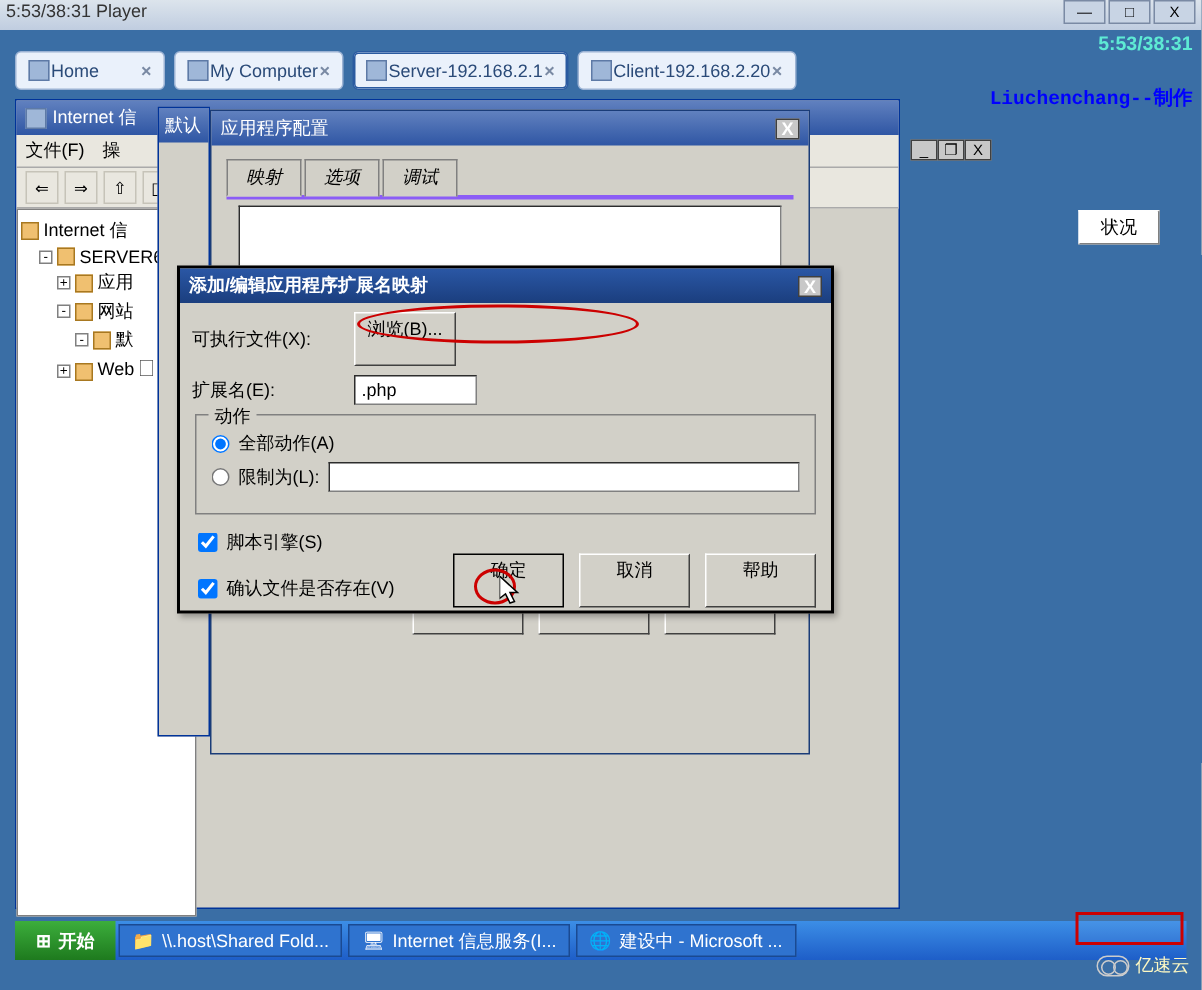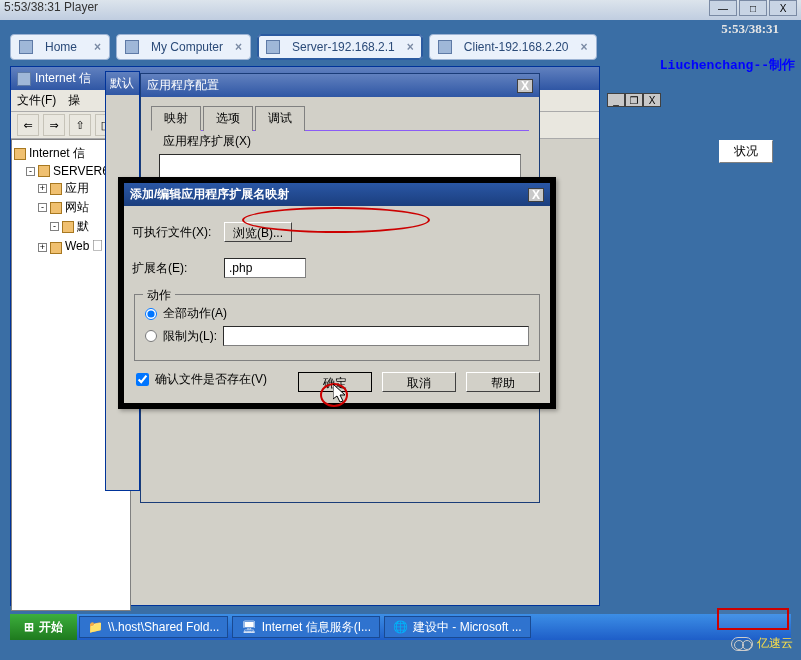--- a/index.html
+++ b/index.html
@@ -4,25 +4,25 @@
 <style>
 * { margin: 0; padding: 0; box-sizing: border-box; font-family: "Microsoft YaHei", SimSun, Tahoma, sans-serif; font-size: 12px; }
 body { background: #3a6ea5; width: 801px; height: 660px; position: relative; overflow: hidden; }
 
 
 .player-titlebar { height: 20px; background: linear-gradient(#dce4ec,#c0cde0); display: flex; align-items: flex-start; padding: 0 4px; justify-content: space-between; }
 .player-titlebar .title { color: #333; }
 .player-winbtns { display: flex; gap: 2px; }
 .player-winbtn { width: 28px; height: 16px; background: #c8d4e4; border: 1px solid #7a8aa4; display: flex; align-items: center; justify-content: center; font-size: 10px; }
 
-.redclock { position: absolute; top:21px; right: 22px; color:#e5e5e5; font-family:Liberation Serif, serif; font-size:13px; font-weight:bold; white-space:pre; }
+.redclock { position: absolute; top:21px; right: 6px; color:#5eead4; font-family:Liberation Sans, sans-serif; font-size:13px; font-weight:bold; white-space:pre; }
 .bluecredit { position:absolute; top:56px; right:6px; color:#00f; font-family:"Courier New",monospace; font-size:13px; font-weight:bold; white-space:pre; }
 
 .tabstrip { position:absolute; top:34px; left:10px; height:26px; display:flex; gap:6px; }
-.tab { background:#eaf1fb; border:1px solid #9cb3d4; border-radius:4px; padding:3px 8px; display:flex; align-items:center; gap:12px; min-width:100px; }
+.tab { background:#eaf1fb; border:1px solid #9cb3d4; border-radius:4px; padding:3px 8px; display:flex; align-items:center; gap:1px; min-width:100px; }
 .tab.active { border-color:#2a5aa0; box-shadow:0 0 0 1px #2a5aa0 inset; }
 .tab-icon { width:14px; height:14px; background:#9fb7d8; border:1px solid #5e7aa6; }
 .tab-label { color:#2a4a78; white-space:nowrap; }
 .tab-close { margin-left:auto; color:#7a8aa4; font-weight:bold; cursor:default; }
 
 
 .iis-win { position:absolute; top:66px; left:10px; width:590px; height:540px; background:#d2d0c8; border:1px solid #003399; }
 .iis-title { background:linear-gradient(#6181bf,#2f56a4); color:#fff; padding:3px 6px; display:flex; align-items:center; gap:4px;}
 .iis-menu { background:#e9e7df; padding:2px 6px; display:flex; gap:12px; border-bottom:1px solid #aaa;}
 .iis-tool { background:#e9e7df; padding:2px 6px; display:flex; gap:4px; border-bottom:1px solid #aaa;}
@@ -41,50 +41,50 @@
 
 
 .dlg-default { position:absolute; top:71px; left:105px; width:35px; height:420px; background:#d2d0c8; border:1px solid #003399; }
 .dlg-default .tit { background:linear-gradient(#6181bf,#2f56a4); color:#fff; padding:3px 4px; }
 
 
 .dlg-appcfg { position:absolute; top:73px; left:140px; width:400px; height:430px; background:#d2d0c8; border:1px solid #1a3c78; }
 .dlg-appcfg .tit { background:linear-gradient(#6181bf,#2f56a4); color:#fff; padding:3px 6px; display:flex; justify-content:space-between; align-items:center;}
 .dlg-x { width:16px; height:14px; background:#c8c8c8; border:1px solid #404040; text-align:center; line-height:12px; font-weight:bold; }
 .dlg-body { padding:8px 10px; }
-.tabhdr { display:flex; border-bottom:1px solid #8b5cf6; }
+.tabhdr { display:flex; border-bottom:3px solid #8b5cf6;font-style:italic; }
 .tabhdr .tb { padding:3px 12px; background:#d2d0c8; border:1px solid #808080; border-bottom:none; margin-right:2px; position:relative; top:1px;}
 .tabhdr .tb.act { background:#d2d0c8; border-bottom:1px solid #d2d0c8;}
 .chk { display:flex; align-items:center; gap:5px; margin:10px 0 4px 8px;}
 .chk input { width:13px; height:13px;}
 .listview { margin:4px 8px; height:150px; background:#fff; border:1px inset #808080;}
 .btnrow { display:flex; gap:10px; margin:8px 12px; }
-.btn { min-width:74px; height:20px; background:#d2d0c8; border:1px solid #fff; border-right-color:#404040; border-bottom-color:#404040; text-align:center; line-height:20px; padding:0 8px;}
+.btn { min-width:74px; height:36px; background:#d2d0c8; border:1px solid #fff; border-right-color:#404040; border-bottom-color:#404040; text-align:center; line-height:20px; padding:0 8px;}
 .btn.dis { color:#808080; }
 .btnrow.bottom { justify-content:flex-end; margin-top:56px; }
 
 
-.dlg-map { position:absolute; top:177px; left:118px; width:438px; height:232px; background:#d2d0c8; border:6px solid #000000; box-shadow:2px 2px 4px rgba(0,0,0,.3);}
+.dlg-map { position:absolute; top:177px; left:118px; width:438px; height:232px; background:#d2d0c8; border:2px solid #000000; box-shadow:2px 2px 4px rgba(0,0,0,.3);}
 .dlg-map .tit { background:linear-gradient(#2a57a5,#1b3e7e); color:#fff; padding:3px 6px; display:flex; justify-content:space-between; align-items:center; font-weight:bold;}
-.form-row { display:flex; align-items:center; margin:16px 8px; gap:0;}
+.form-row { display:flex; align-items:center; margin:6px 8px; gap:16px;}
 .lbl { width:92px; text-align:left;}
 .txt { background:#fff; border:1px inset #808080; height:20px; padding:2px 4px; flex:1; }
 .txt.short { width:82px; flex:none; }
 .grp { border:1px solid #808080; margin:6px 10px; padding:6px 8px 10px 8px; position:relative;}
 .grp .legend { position:absolute; top:-8px; left:8px; background:#d2d0c8; padding:0 4px;}
 .radio-row { display:flex; align-items:center; gap:6px; margin:4px 2px;}
 .radio-row input[type=radio] { width:12px; height:12px; }
 
 .ellipse { position:absolute; border:2px solid #c00; border-radius:50%; pointer-events:none;}
 
 .taskbar { position:absolute; left:10px; bottom:20px; right:10px; height:26px; background:linear-gradient(#3c8ee6,#1e5ec8); display:flex; align-items:center;}
 .start { height:100%; background:linear-gradient(#3cae3c,#1e7a1e); color:#fff; font-weight:bold; padding:0 14px; display:flex; align-items:center; gap:5px;}
 .task { height:22px; margin:0 2px; padding:0 8px; background:#2f73cf; border:1px solid #1a4a92; color:#fff; display:flex; align-items:center; gap:5px; white-space:nowrap; max-width:180px; overflow:hidden;}
 
-.watermark { position:absolute; right:8px; bottom:8px; display:flex; align-items:center; gap:4px; color:#fde047; font-size:14px;}
+.watermark { position:absolute; right:8px; bottom:8px; display:flex; align-items:center; gap:4px; color:#fef9c3; font-size:14px;}
 .wm-ic { width:22px; height:14px; border:1px solid #ccc; border-radius:7px; position:relative;}
 .wm-ic::before, .wm-ic::after { content:""; position:absolute; width:8px; height:8px; border:1px solid #ccc; border-radius:50%; top:2px;}
 .wm-ic::before { left:2px;} .wm-ic::after { left:10px;}
 
 .redbox { position:absolute; right:12px; bottom:30px; width:72px; height:22px; border:2px solid #c00; background:rgba(255,255,255,.05);}
 
 .cursor { position:absolute; width:16px; height:22px; pointer-events:none;}
 </style>
 </head>
 <body>
@@ -195,21 +195,20 @@
   <div class="tit">
     <span>应用程序配置</span>
     <span class="dlg-x">X</span>
   </div>
   <div class="dlg-body">
     <div class="tabhdr">
       <div class="tb act">映射</div>
       <div class="tb">选项</div>
       <div class="tb">调试</div>
     </div>
-    <div style="margin:2px 0 0 12px">应用程序扩展(X)</div>
     <div class="listview"></div>
     <div class="btnrow" style="justify-content:center;">
       <div class="btn dis">上移(U)</div>
       <div class="btn dis">下移(O)</div>
     </div>
     <div class="btnrow bottom">
       <div class="btn">确定</div>
       <div class="btn">取消</div>
       <div class="btn">帮助</div>
     </div>
@@ -238,20 +237,24 @@
     <div class="radio-row">
       <input type="radio" name="act" style="">
       <span>限制为(L):</span>
       <input class="txt" style="flex: 1 1 0%;" value="">
     </div>
   </div>
   <div style="display:flex; align-items:center; margin:6px 10px 0 10px; gap:24px;">
     <div style="display:flex; flex-direction:column; gap:6px;">
       <label class="radio-row">
         <input type="checkbox" checked="" style="">
+        <span>脚本引擎(S)</span>
+      </label>
+      <label class="radio-row">
+        <input type="checkbox" checked="" style="">
         <span>确认文件是否存在(V)</span>
       </label>
     </div>
     <div style="display:flex; gap:10px; margin-left:auto; align-self:flex-end;">
       <div class="btn" style="border:1px solid #000;">确定</div>
       <div class="btn">取消</div>
       <div class="btn">帮助</div>
     </div>
   </div>
 

